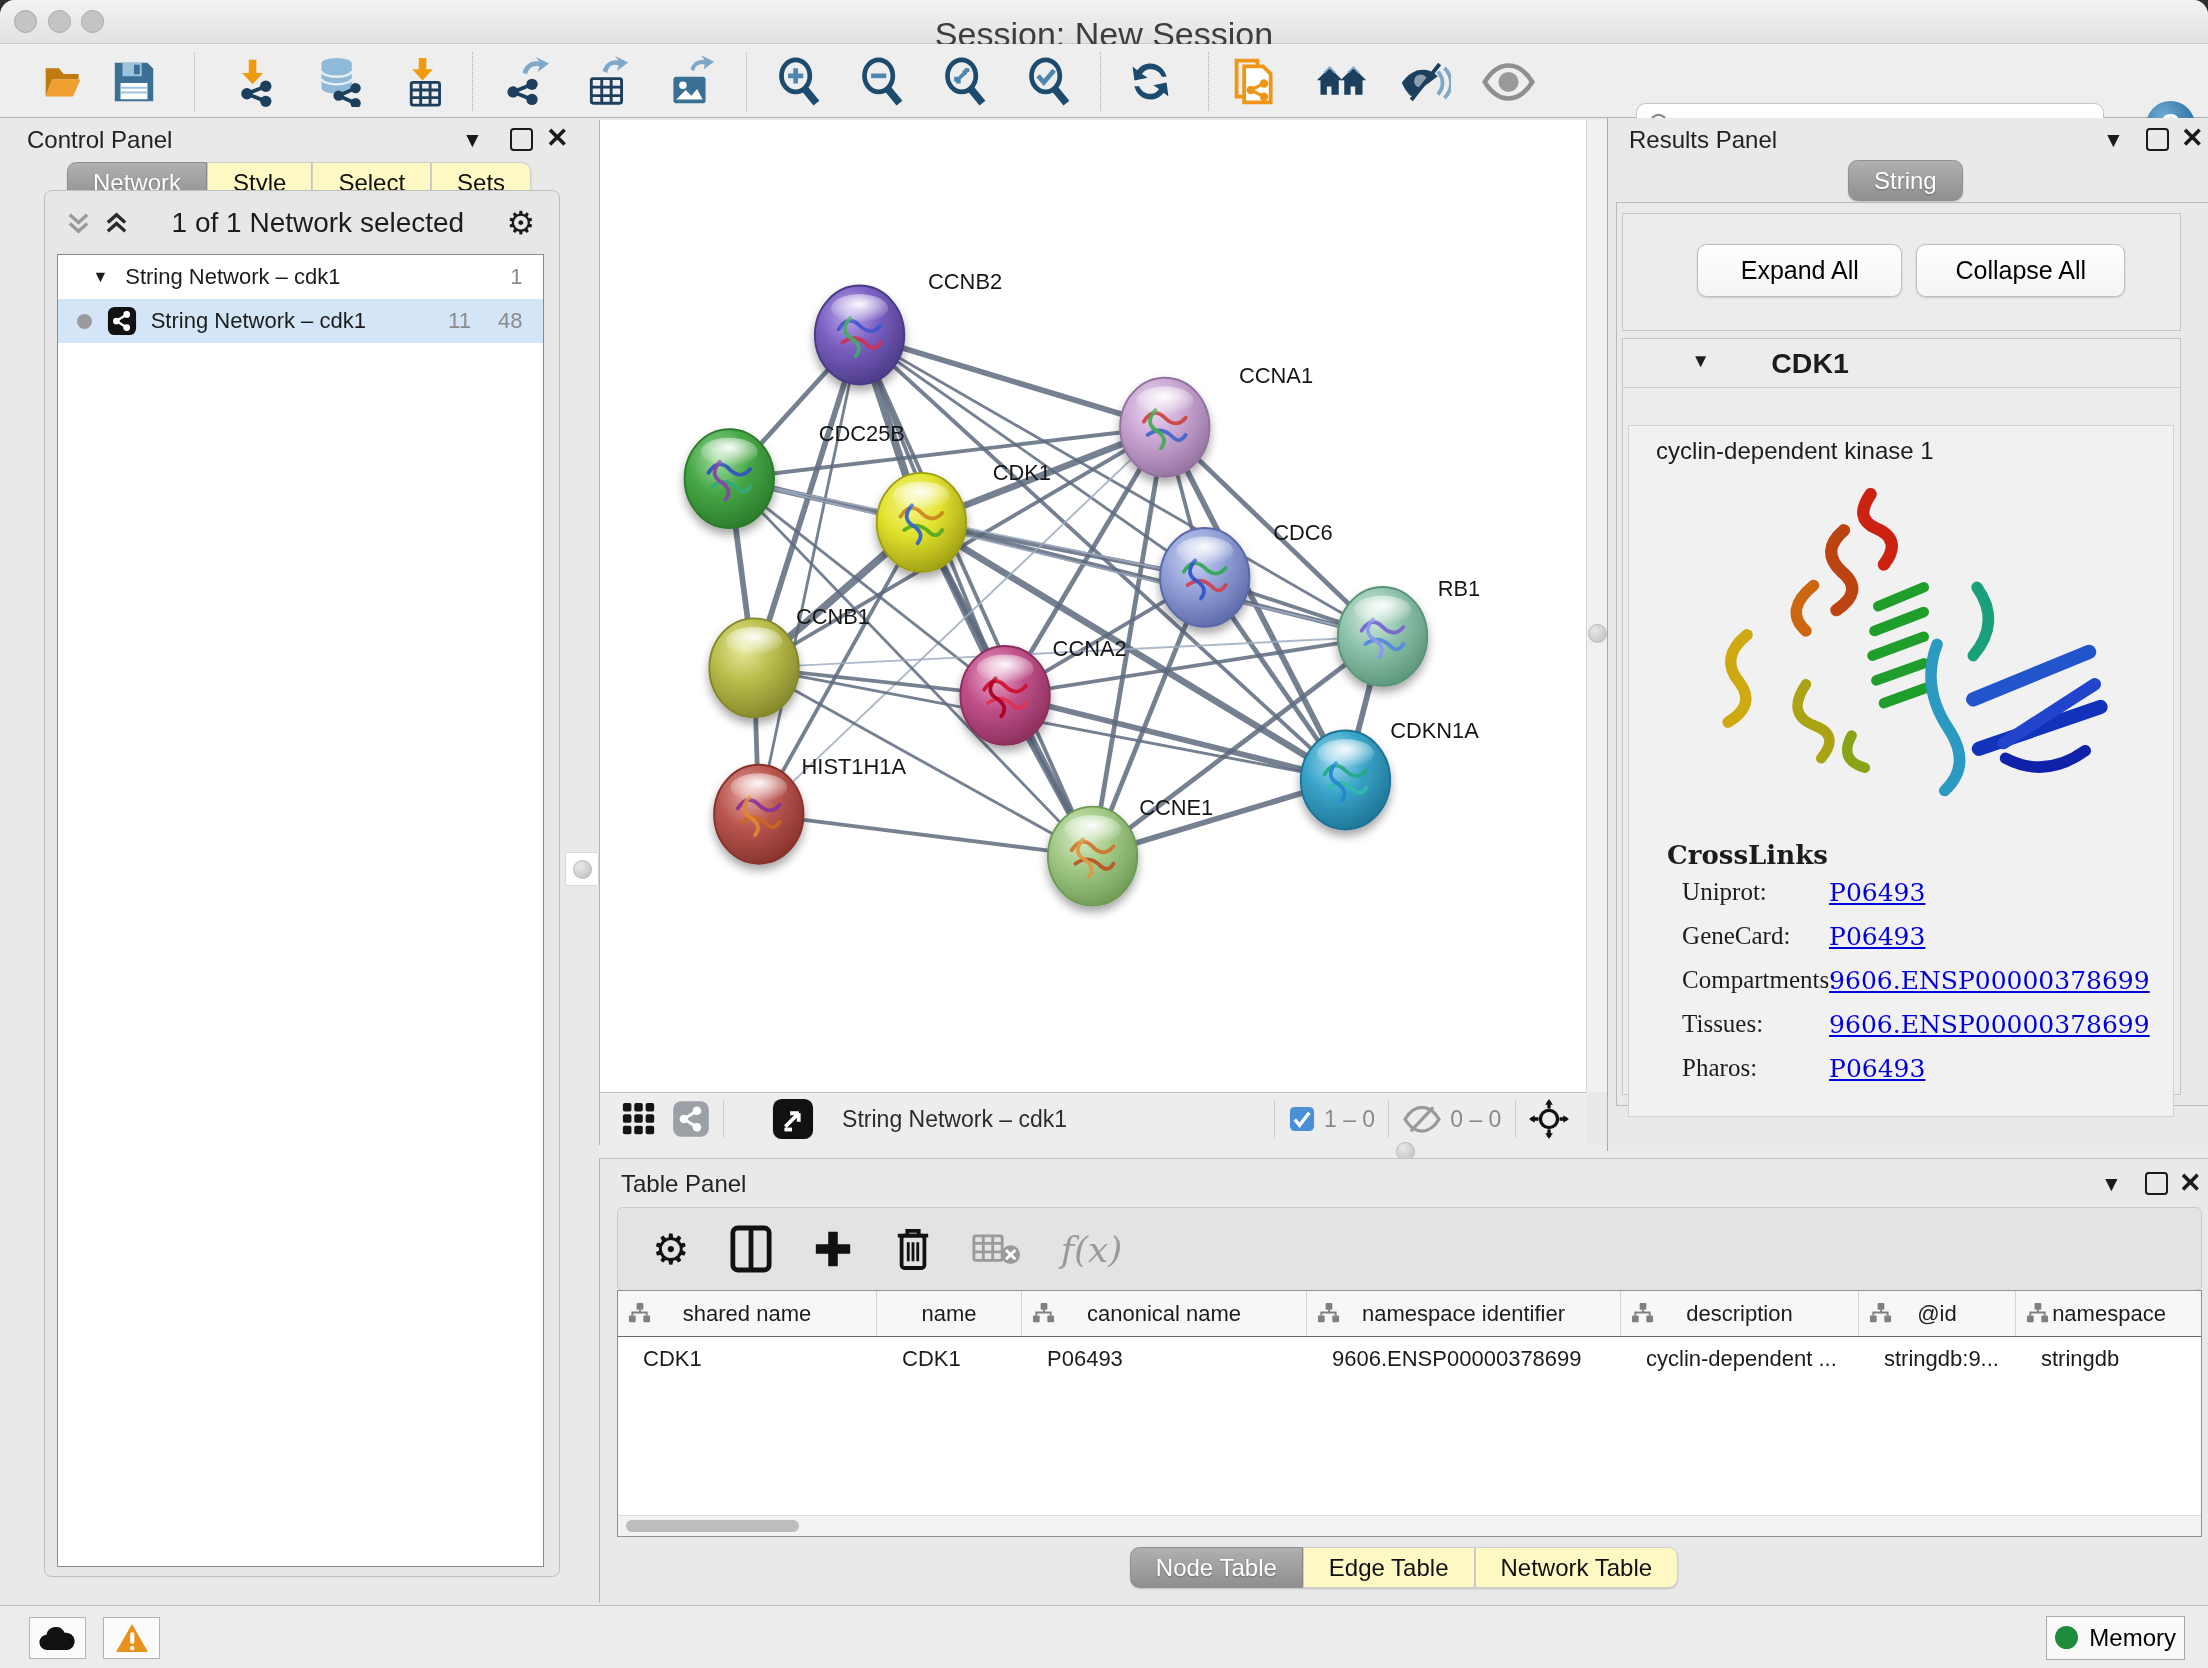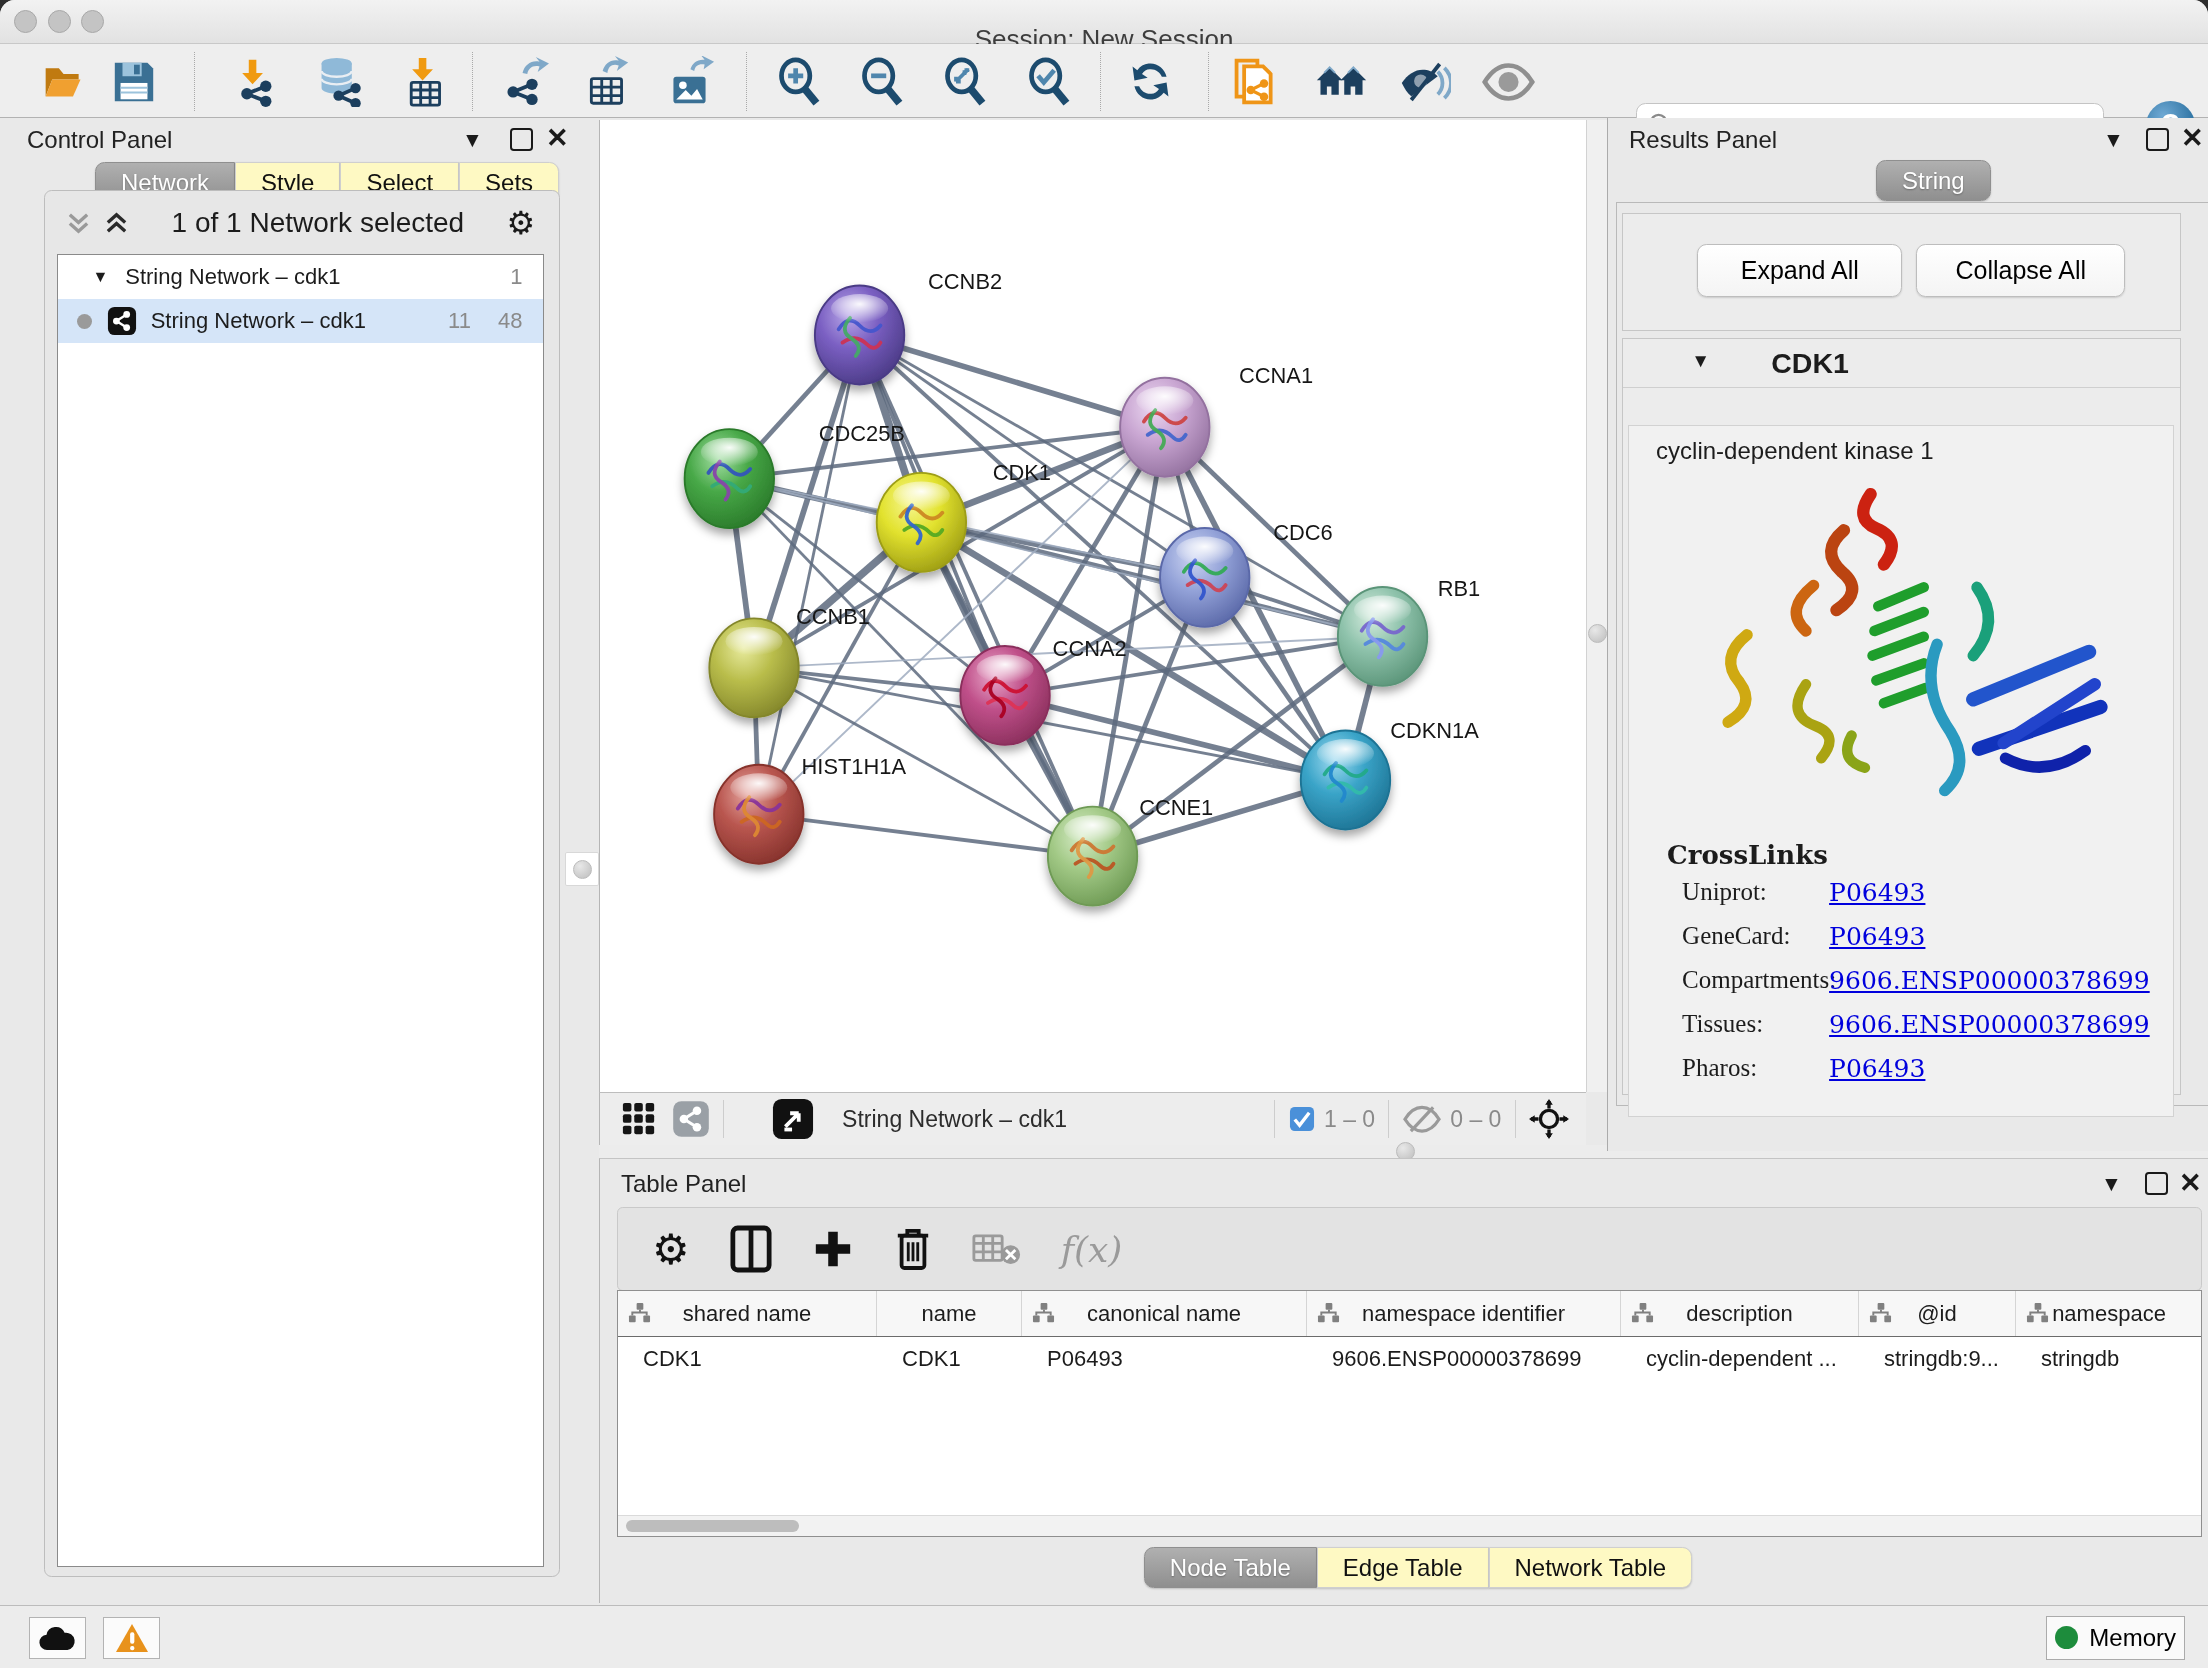--- a/index.html
+++ b/index.html
@@ -4,40 +4,40 @@
 <style>
   * { margin:0; padding:0; box-sizing:border-box; }
   html,body { background:#2e2e2e; }
   body { width:2208px; height:1668px; position:relative; font-family:"Liberation Sans",sans-serif; color:#1c1c1c; }
   .window { position:absolute; inset:0; background:#e9e9e9; border-radius:15px 15px 0 0; overflow:hidden; }
   .abs { position:absolute; }
 
   
   .titlebar { left:0; top:0; width:2208px; height:44px; background:linear-gradient(#f2f2f2,#e2e2e2); border-bottom:1px solid #c8c8c8; }
   .tl { position:absolute; top:9.5px; width:23px; height:23px; border-radius:50%; background:#c4c4c4; border:1px solid #a8a8a8; }
-  .win-title { position:absolute; top:24px; left:0; width:100%; text-align:center; font-size:26px; color:#3d3d3d; font-weight:500; }
+  .win-title { position:absolute; top:15px; left:0; width:100%; text-align:center; font-size:34px; color:#3d3d3d; font-weight:500; }
 
   
   .toolbar { left:0; top:44px; width:2208px; height:74px; background:#eeeeee; border-bottom:1.9px solid #b2b2b2; }
   .tbtn { position:absolute; top:11.4px; width:53px; height:53px; border:none; background:transparent; cursor:pointer; display:flex; align-items:center; justify-content:center; }
   .tsep { position:absolute; top:7.6px; width:0; height:59px; border-left:1.9px dotted #a9a9a9; }
   .searchbox { position:absolute; left:1636px; top:59px; width:468px; height:44px; background:#fff; border:1.9px solid #c4c4c4; border-radius:9.5px; display:flex; align-items:center; padding-left:11.4px; gap:7.6px; }
   .searchbox input { border:none; outline:none; font-size:23px; width:399px; background:transparent; font-family:inherit; }
   .helpbtn { position:absolute; left:2146px; top:57px; width:49px; height:49px; border-radius:50%; border:none; background:radial-gradient(circle at 35% 30%, #6fa9d4, #3579a8 60%, #27618c); color:#fff; font-size:32px; font-weight:bold; cursor:pointer; }
 
   
   .panel-title { font-size:24px; color:#222; }
   .ph-btn { position:absolute; background:transparent; border:none; cursor:pointer; font-size:21px; color:#1a1a1a; }
   .ph-float { width:23px; height:23px; border:2.9px solid #1a1a1a; border-radius:3.8px; }
   .ph-close { font-size:27px; font-weight:bold; }
 
   
   .segtabs { display:flex; }
   .segtab { border:1px solid #cfcfcf; background:#fef9c3; color:#111; font-size:24px; padding:5.7px 25px; cursor:pointer; font-family:inherit; box-shadow:0 1px 1.9px rgba(0,0,0,.18); }
-  .segtab:first-child { border-radius:9.5px 0 0 9.5px;margin-left:28px; }
+  .segtab:first-child { border-radius:9.5px 0 0 9.5px; }
   .segtab:last-child { border-radius:0 9.5px 9.5px 0; }
   .segtab.active { background:linear-gradient(#b0b0b0,#8f8f8f); color:#fff; border-color:#8f8f8f; text-shadow:0 1px 1.9px rgba(0,0,0,.3); }
   .segtab.single { border-radius:9.5px; }
 
   
   .control-col { left:0; top:118px; width:599px; height:1486px; background:#e9e9e9; }
   .cp-head { position:absolute; left:0; top:0; width:100%; height:42px; }
   .cp-inner { position:absolute; left:44px; top:72px; width:516px; height:1505px; max-height:1387px; border:1.9px solid #bdbdbd; border-radius:7.6px; background:#e7e7e7; }
   .list-head { position:absolute; left:7.6px; top:7.6px; width:496px; height:49px; display:flex; align-items:center; }
   .list-box { position:absolute; left:12.4px; top:63px; width:487px; height:1313px; background:#fff; border:1.9px solid #8a8a8a; }

